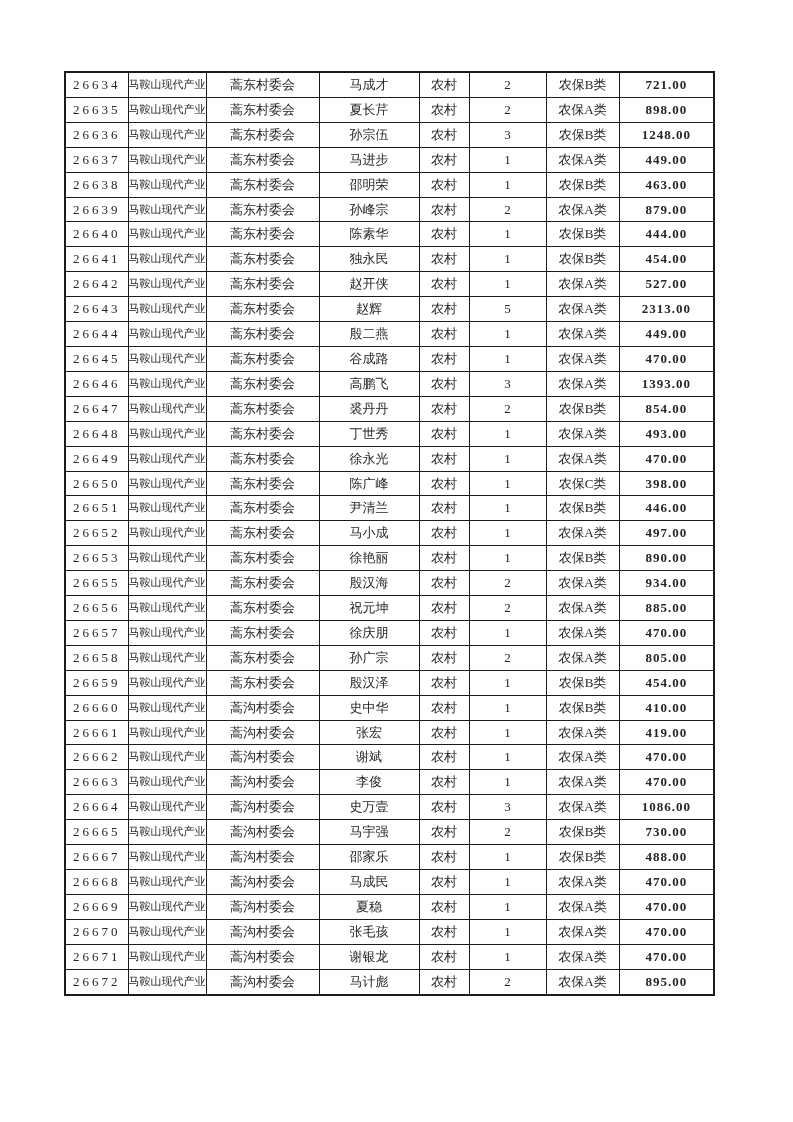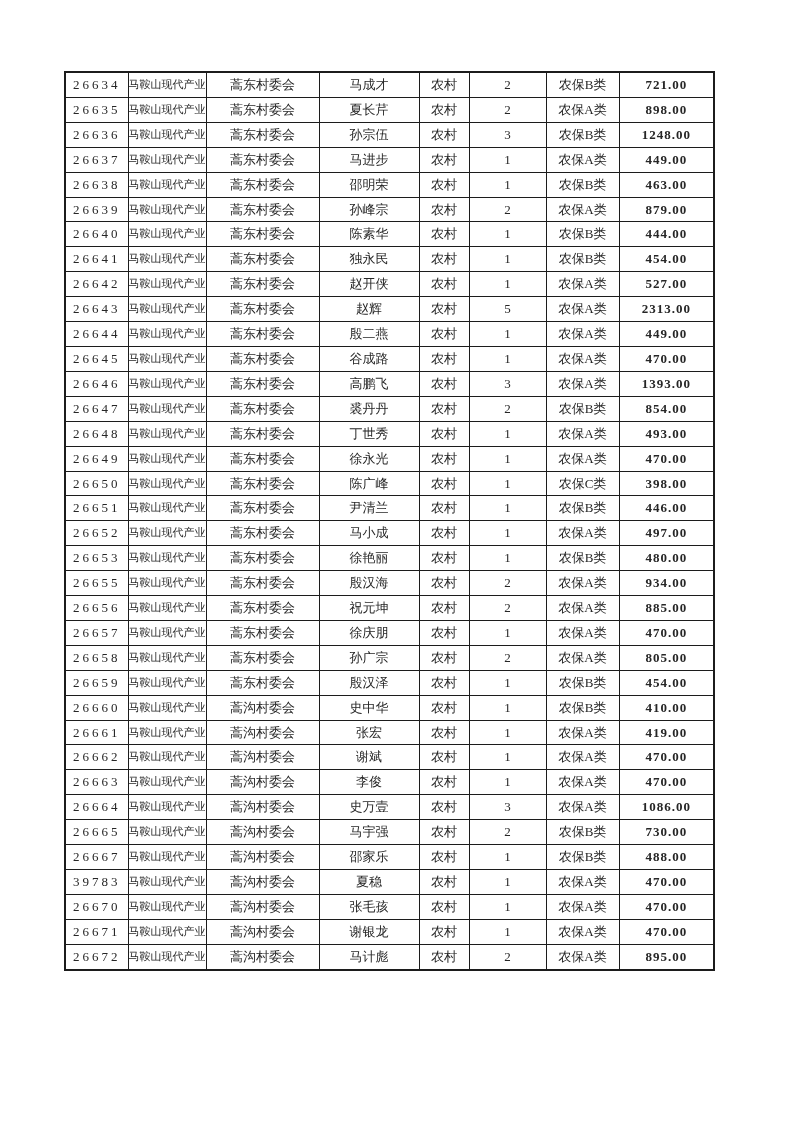--- a/index.html
+++ b/index.html
@@ -296,21 +296,21 @@
         <tr>
           <td class="c-seq">26653</td>
           <td class="c-unit">
             <div class="clip">马鞍山现代产业</div>
           </td>
           <td class="c-village">蒿东村委会</td>
           <td class="c-name">徐艳丽</td>
           <td class="c-residence">农村</td>
           <td class="c-count">1</td>
           <td class="c-category">农保B类</td>
-          <td class="c-amount">480.00</td>
+          <td class="c-amount">890.00</td>
         </tr>
         <tr>
           <td class="c-seq">26655</td>
           <td class="c-unit">
             <div class="clip">马鞍山现代产业</div>
           </td>
           <td class="c-village">蒿东村委会</td>
           <td class="c-name">殷汉海</td>
           <td class="c-residence">农村</td>
           <td class="c-count">2</td>
@@ -443,21 +443,33 @@
             <div class="clip">马鞍山现代产业</div>
           </td>
           <td class="c-village">蒿沟村委会</td>
           <td class="c-name">邵家乐</td>
           <td class="c-residence">农村</td>
           <td class="c-count">1</td>
           <td class="c-category">农保B类</td>
           <td class="c-amount">488.00</td>
         </tr>
         <tr>
-          <td class="c-seq">39783</td>
+          <td class="c-seq">26668</td>
+          <td class="c-unit">
+            <div class="clip">马鞍山现代产业</div>
+          </td>
+          <td class="c-village">蒿沟村委会</td>
+          <td class="c-name">马成民</td>
+          <td class="c-residence">农村</td>
+          <td class="c-count">1</td>
+          <td class="c-category">农保A类</td>
+          <td class="c-amount">470.00</td>
+        </tr>
+        <tr>
+          <td class="c-seq">26669</td>
           <td class="c-unit">
             <div class="clip">马鞍山现代产业</div>
           </td>
           <td class="c-village">蒿沟村委会</td>
           <td class="c-name">夏稳</td>
           <td class="c-residence">农村</td>
           <td class="c-count">1</td>
           <td class="c-category">农保A类</td>
           <td class="c-amount">470.00</td>
         </tr>

